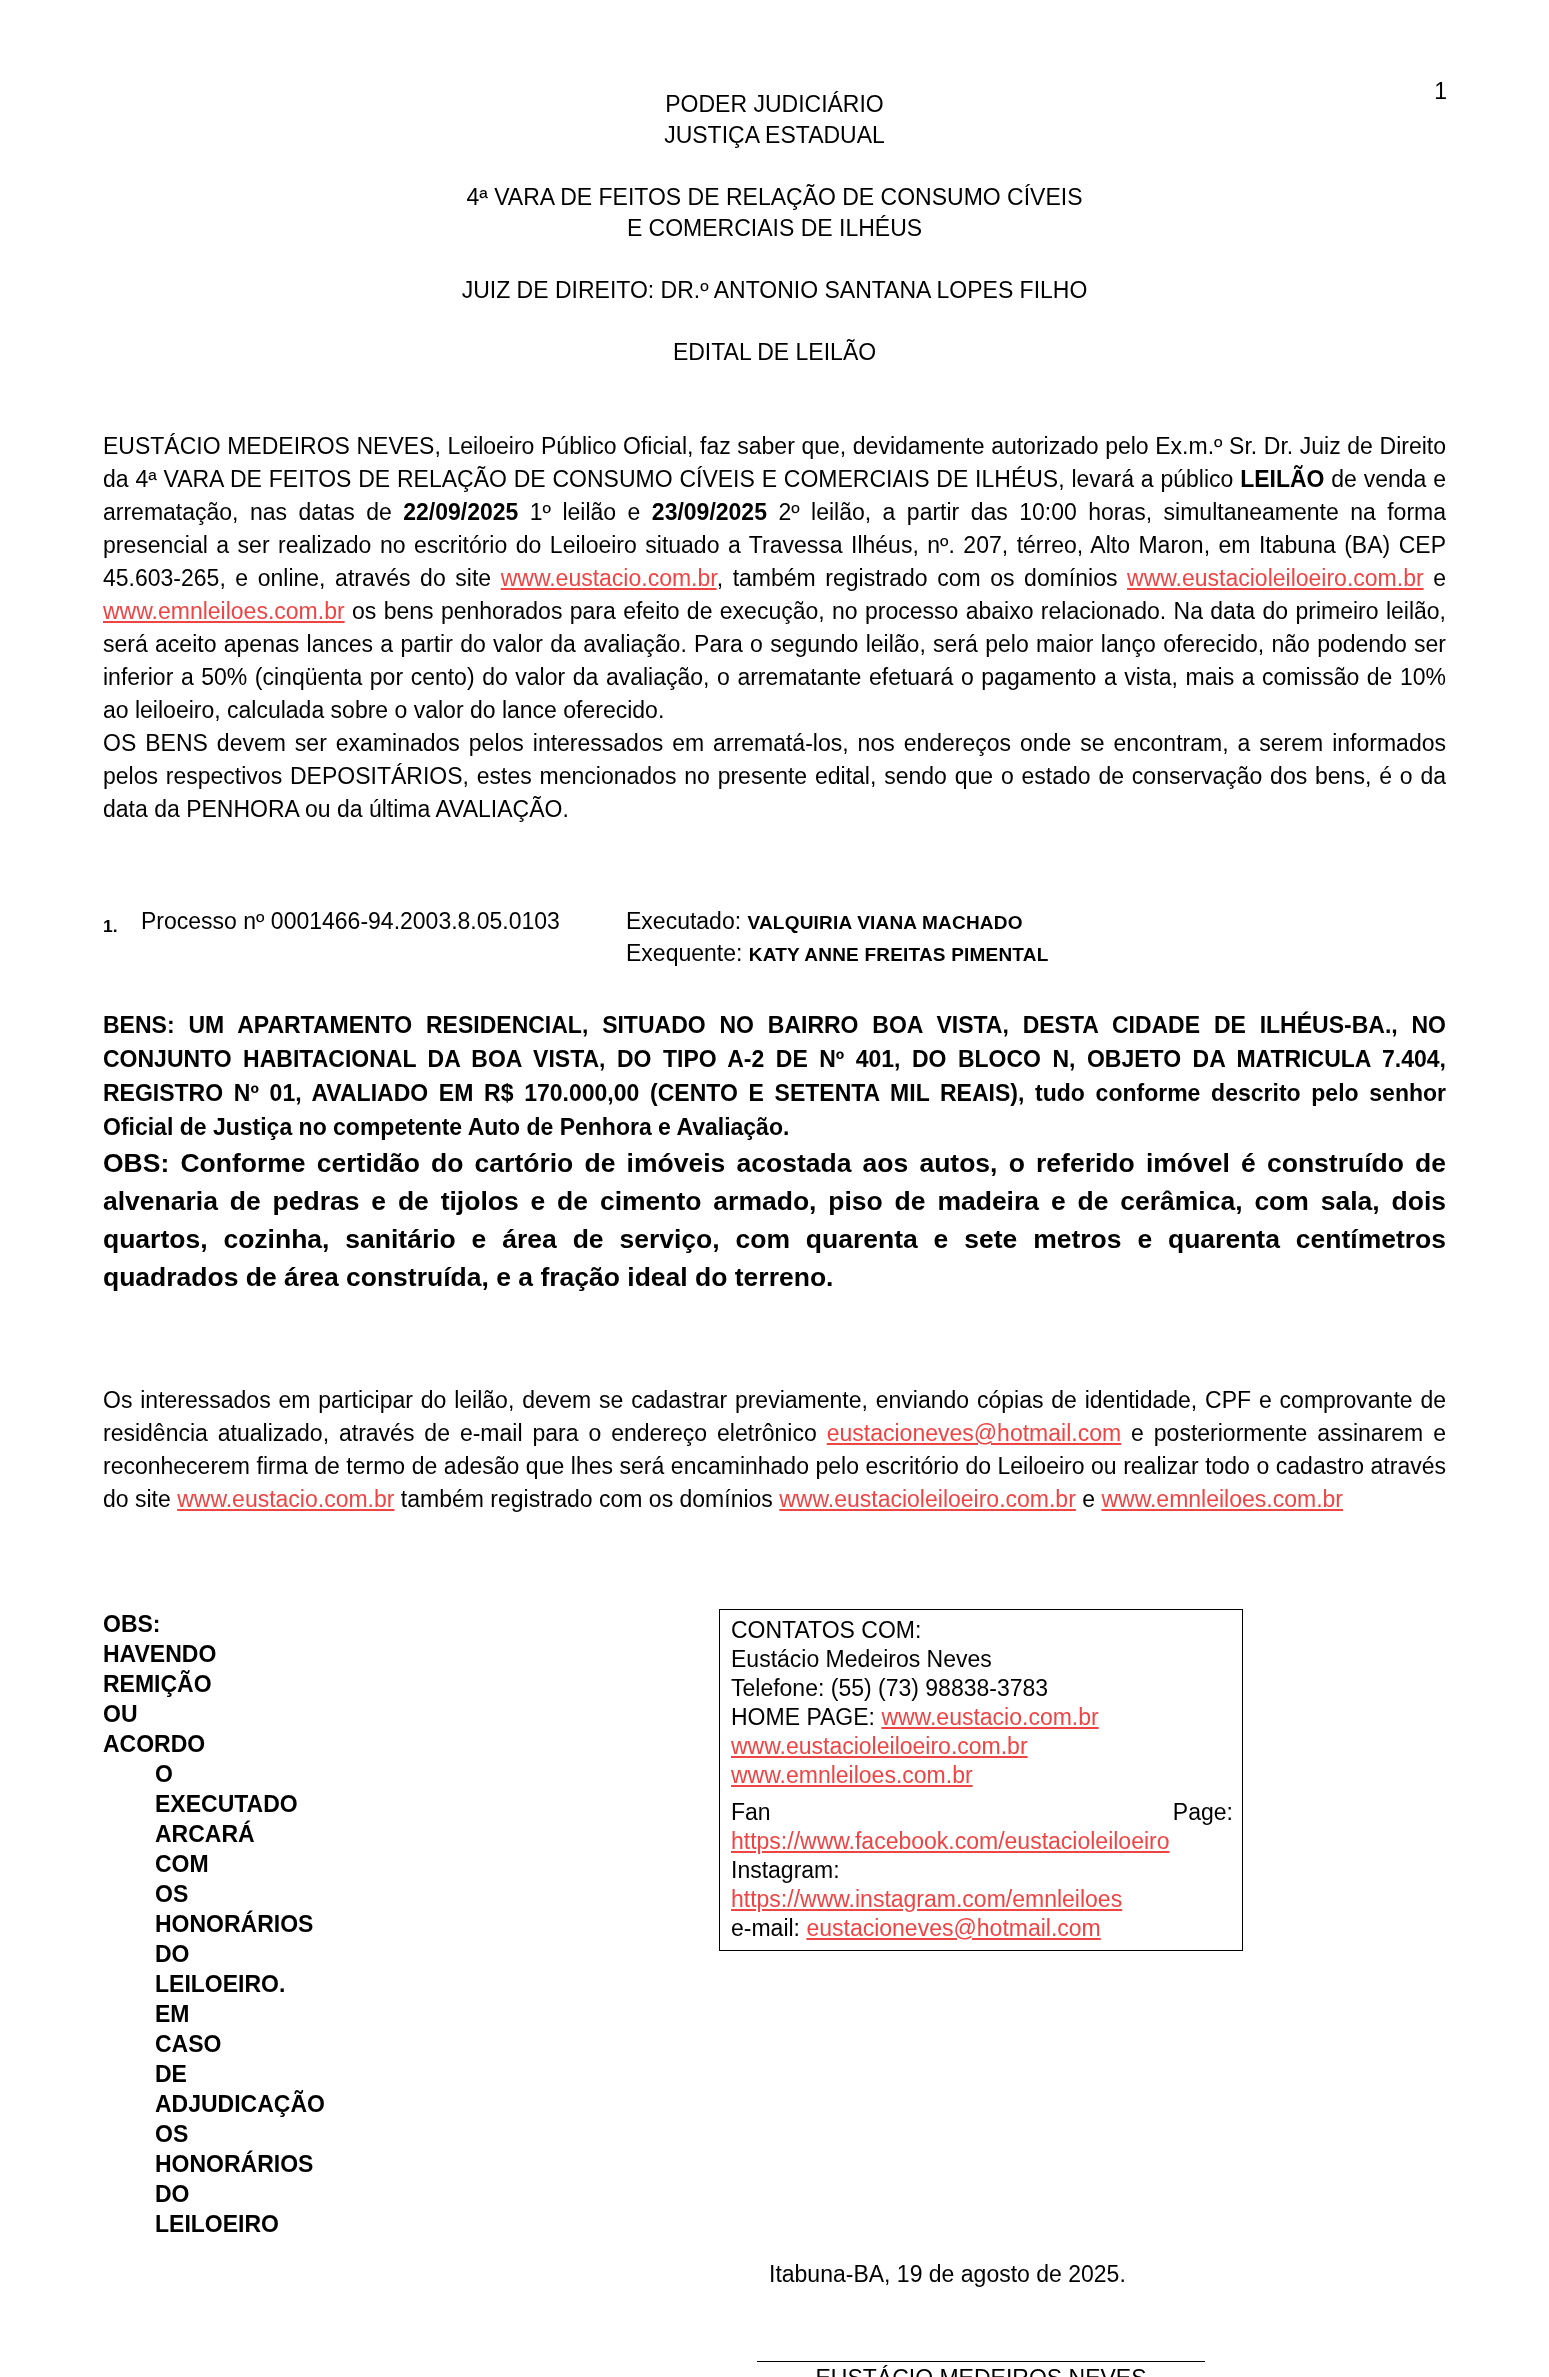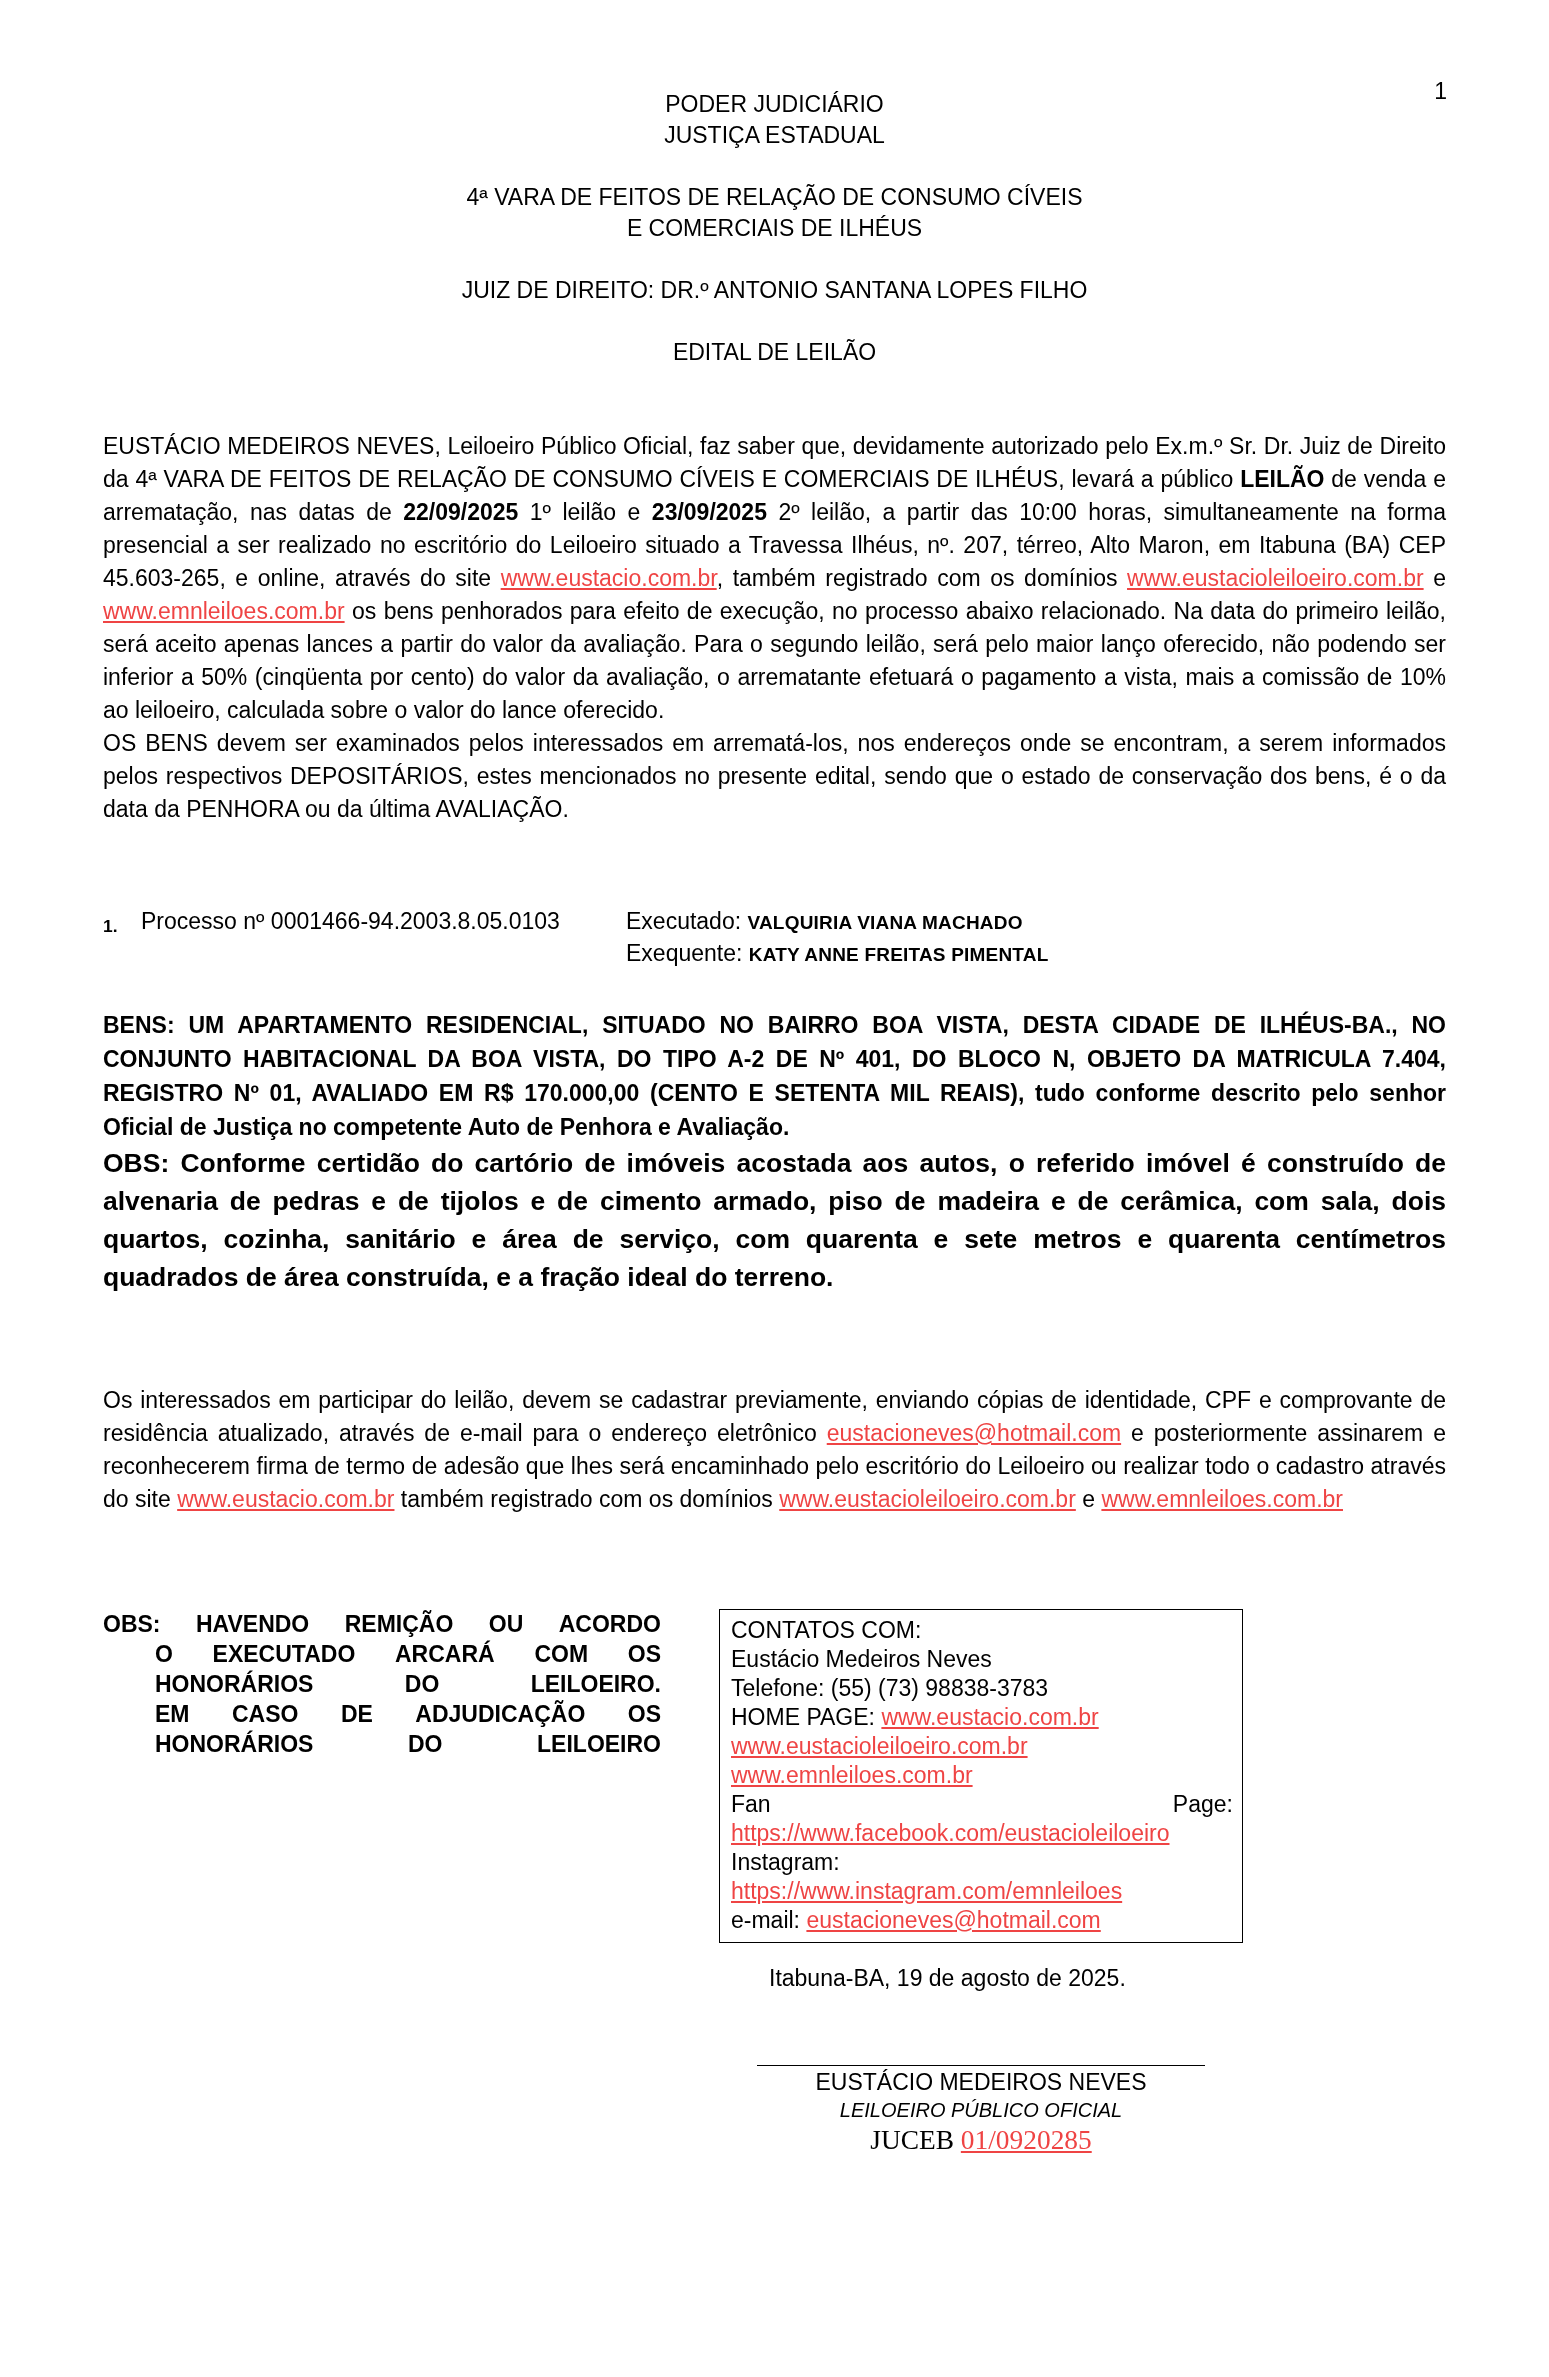--- a/index.html
+++ b/index.html
@@ -97,36 +97,38 @@
     width: 558px;
     flex: 0 0 558px;
     font-size: 23px;
     line-height: 30px;
     font-weight: bold;
     text-align: justify;
   }
   .obs-left .jline {
     display: flex;
     justify-content: space-between;
+    flex-direction: column;
   }
   .spacer-flex { flex: 1 1 auto; }
 
   .contacts {
     margin-left: 58px;
     flex: 0 0 524px;
     width: 524px;
     border: 1.8px solid #000;
     box-sizing: border-box;
     padding: 5.5px 9.1px 7.3px 11px;
     font-size: 23px;
     line-height: 29px;
   }
   .contacts .fanrow {
     display: flex;
     justify-content: space-between;
+    margin-top: 8px;
   }
 
   .date-line {
     font-size: 23px;
     line-height: 31px;
     padding-left: 50px;
   }
 
   .sig-wrap {
     width: 524px;

